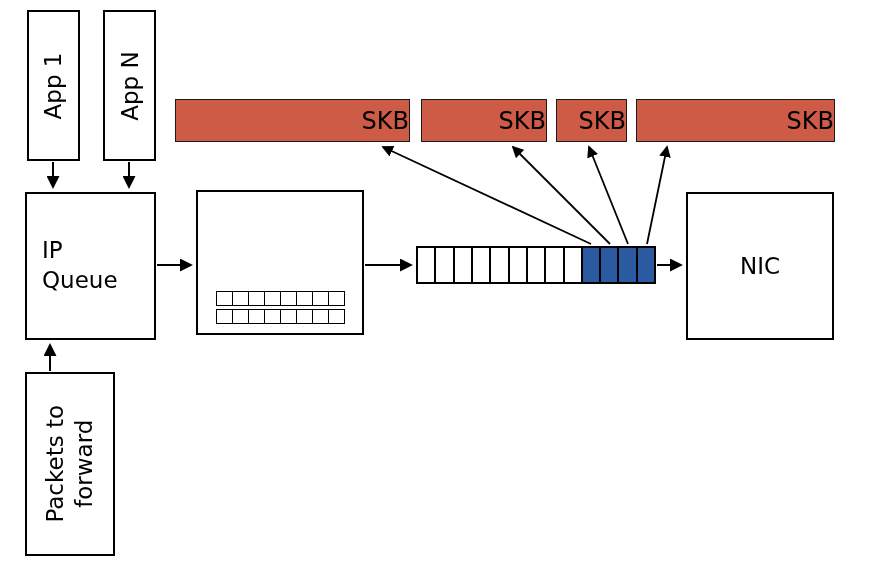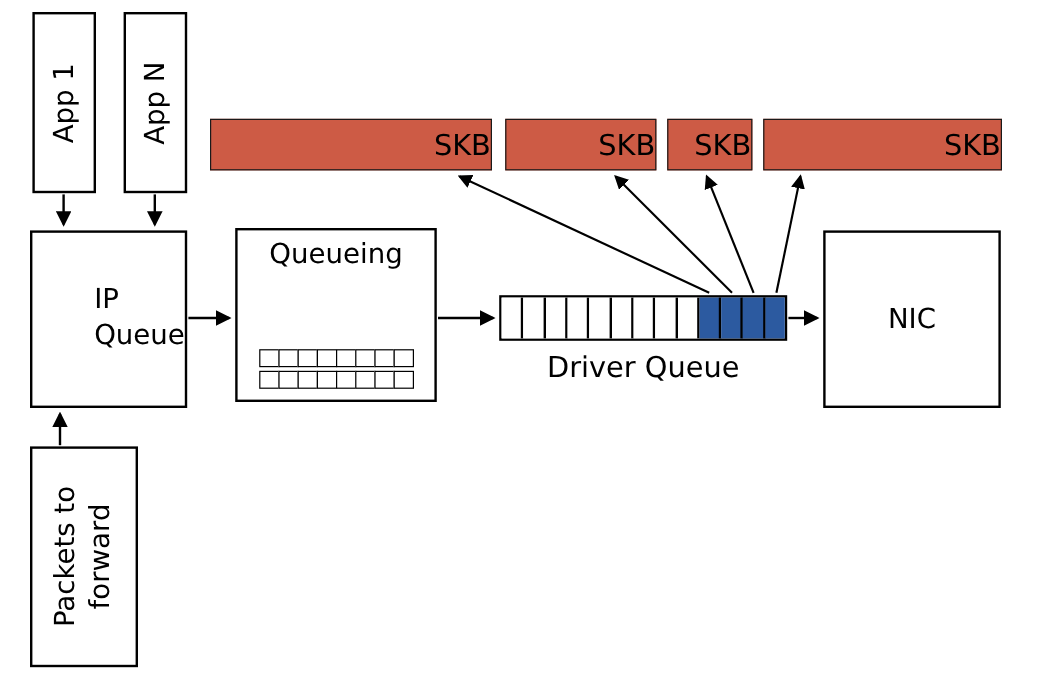--- a/index.html
+++ b/index.html
@@ -3,21 +3,21 @@
 <meta charset="utf-8">
 <style>
   html,body{margin:0;padding:0;}
   body{font-family:"DejaVu Sans","Liberation Sans",sans-serif;background:#fff;color:#000;}
   #canvas{position:relative;width:884px;height:575px;background:#fff;overflow:hidden;}
   .box{position:absolute;box-sizing:border-box;border:2px solid #000;background:#fff;display:flex;align-items:center;justify-content:center;}
   .vlabel{transform:rotate(-90deg);white-space:nowrap;font-size:23px;}
   .vlabel2{transform:rotate(-90deg);white-space:nowrap;font-size:23px;text-align:center;line-height:1.25;}
   #app1{left:27px;top:10px;width:53px;height:151px;}
   #appN{left:103px;top:10px;width:53px;height:151px;}
-  #ipstack{left:25px;top:192px;width:131px;height:148px;justify-content:flex-end;padding-left:15px;font-size:23px;line-height:1.3;}
+  #ipstack{left:25px;top:192px;width:131px;height:148px;justify-content:flex-start;padding-left:15px;font-size:23px;line-height:1.3;}
   #packets{left:25px;top:372px;width:90px;height:184px;}
   #qdisc{left:196px;top:190px;width:168px;height:145px;flex-direction:column;justify-content:space-between;padding:6px 0 9px;}
   .qdisc-title{font-size:23px;line-height:1.22;text-align:center;}
   .qdisc-grid{display:flex;flex-direction:column;gap:3px;align-items:center;}
   .qd-row{display:flex;}
   .qd-cell{width:17px;height:15px;border:1px solid #000;margin-left:-1px;background:#fff;box-sizing:border-box;}
   .qd-cell:first-child{margin-left:0;}
   #nic{left:686px;top:192px;width:148px;height:148px;font-size:23px;}
   .skb{position:absolute;top:99px;height:43px;box-sizing:border-box;border:1px solid #1a1a1a;background:var(--skb-fill,#cd5b45);display:flex;align-items:center;justify-content:flex-end;font-size:24px;}
   #skb1{left:175px;width:235px;}
@@ -52,21 +52,20 @@
 
   <div class="box" id="packets">
     <div class="vlabel2">
       <div>Packets to</div>
       <div>forward</div>
     </div>
   </div>
 
   <div class="box" id="qdisc">
     <div class="qdisc-title">
-      <div>Queueing</div>
     </div>
     <div class="qdisc-grid">
         <div class="qd-row">
           <div class="qd-cell"></div>
           <div class="qd-cell"></div>
           <div class="qd-cell"></div>
           <div class="qd-cell"></div>
           <div class="qd-cell"></div>
           <div class="qd-cell"></div>
           <div class="qd-cell"></div>
@@ -93,21 +92,20 @@
       <div class="qcell"></div>
       <div class="qcell"></div>
       <div class="qcell"></div>
       <div class="qcell"></div>
       <div class="qcell"></div>
       <div class="qcell filled"></div>
       <div class="qcell filled"></div>
       <div class="qcell filled"></div>
       <div class="qcell filled"></div>
     </div>
-  <div id="dqueue-label">Driver Queue</div>
 
   <div class="box" id="nic">
     <span>NIC</span>
   </div>
 
   <div class="skb" id="skb1">
     <span>SKB</span>
   </div>
   <div class="skb" id="skb2">
     <span>SKB</span>

